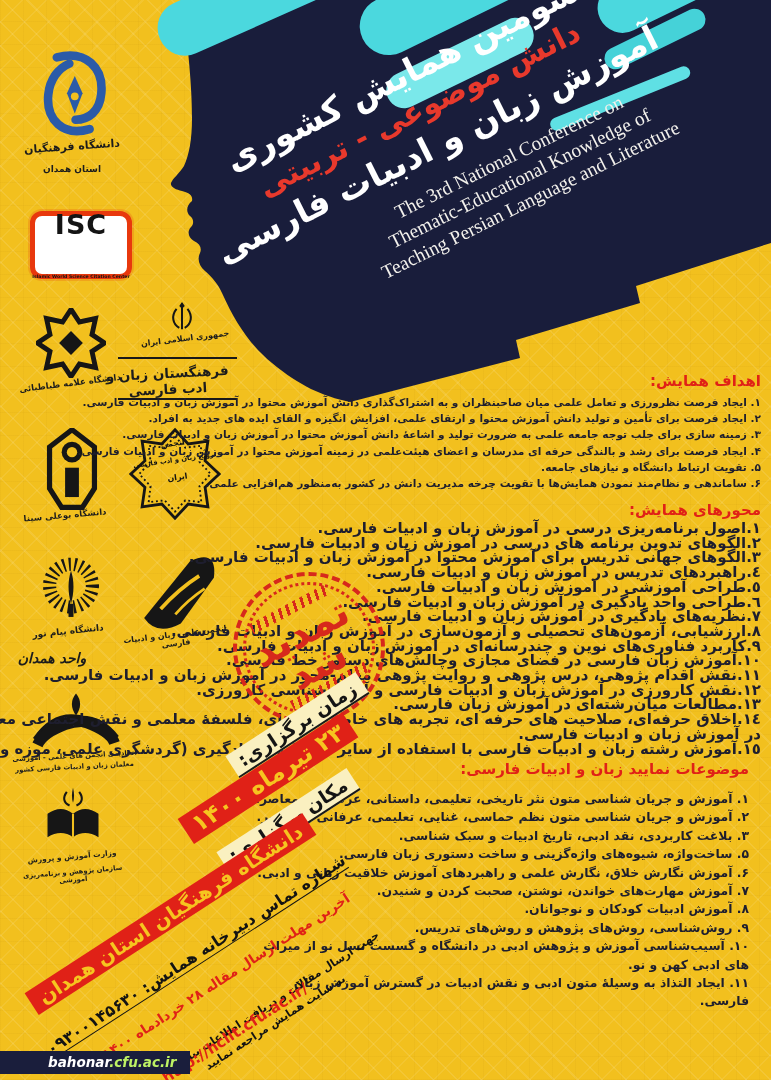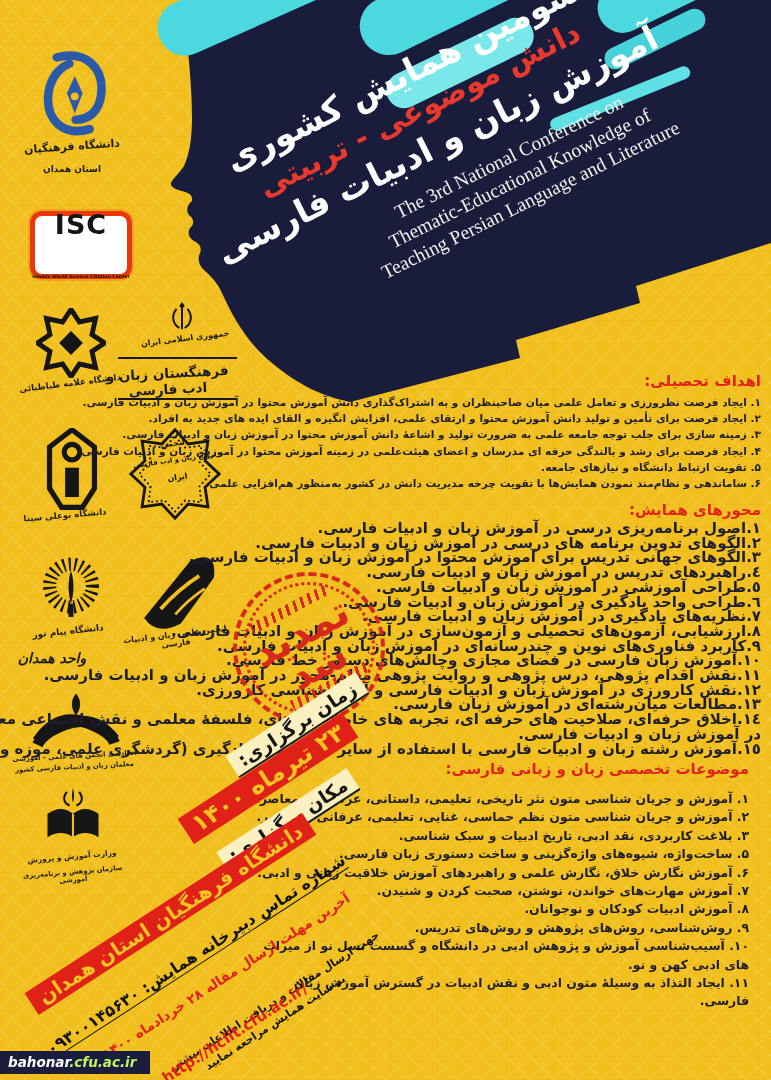--- a/index.html
+++ b/index.html
@@ -76,21 +76,21 @@
   #makan-label{left:211px;top:808px;}
   #makan-value{left:5px;top:901px;font-size:20px;}
   #phone-line{left:20px;top:945px;font-size:16px;color:#131313;border-bottom:1.5px solid #131313;}
   #deadline-line{left:80px;top:968px;font-size:13.5px;color:#E02117;}
   #info-line1{left:153px;top:994px;font-size:11px;color:#131313;}
   #info-line2{left:193px;top:1016px;font-size:11px;color:#131313;}
   #website-line{left:150px;top:1024px;font-size:15px;color:#E02117;direction:ltr;}
   
   .badge{position:absolute;left:0;top:1051px;background:#1A1E3C;padding:3px 14px 4px 8px;
     font-size:13.5px;font-style:italic;font-weight:bold;z-index:6;}
-  .badge .b1{color:#ffffff;}
+  .badge .b1{color:#ffffff;margin-left:40px;}
   .badge .b2{color:#bef264;margin-top:24px;}
 </style>
 </head>
 <body>
 
 <div class="poster">
 
   <svg id="head-svg" viewBox="0 0 771 470" aria-hidden="true">
     <path d="M182 0
       C190 60 192 95 192 118 C192 140 189 155 184 166
@@ -197,21 +197,21 @@
   <svg class="logo-svg" style="left:42px;top:786px;width:62px;height:66px;" viewBox="0 0 90 95">
     <path d="M45 2 C43 10 43 18 45 24 C47 18 47 10 45 2 Z" fill="#161616"></path>
     <path d="M36 8 C30 16 31 24 40 28 M54 8 C60 16 59 24 50 28" stroke="#161616" stroke-width="3" fill="none"></path>
     <path d="M8 40 Q28 26 45 40 Q62 26 82 40 L82 74 Q62 62 45 74 Q28 62 8 74 Z" fill="#161616"></path>
     <path d="M45 40 L45 74" stroke="#F2C01E" stroke-width="3"></path>
   </svg>
   <div class="cap" style="left:12px;top:852px;width:120px;font-size:7.5px;transform:rotate(-5deg);">وزارت آموزش و پرورش</div>
   <div class="cap" style="left:8px;top:868px;width:130px;font-size:6.8px;transform:rotate(-5deg);">سازمان پژوهش و برنامه‌ریزی آموزشی</div>
 
   <section class="sec goals">
-    <h2 class="sec-h">اهداف تحصیلی:</h2>
+    <h2 class="sec-h">اهداف همایش:</h2>
     <div class="sec-lines">
 
     <div class="sec-line">۱. ایجاد فرصت نظرورزی و تعامل علمی میان صاحبنظران و به اشتراک‌گذاری دانش آموزش محتوا در آموزش زبان و ادبیات فارسی.</div>
         <div class="sec-line">۲. ایجاد فرصت برای تأمین و تولید دانش آموزش محتوا و ارتقای علمی، افزایش انگیزه و القای ایده های جدید به افراد.</div>
         <div class="sec-line">۳. زمینه سازی برای جلب توجه جامعه علمی به ضرورت تولید و اشاعهٔ دانش آموزش محتوا در آموزش زبان و ادبیات فارسی.</div>
         <div class="sec-line">۴. ایجاد فرصت برای رشد و بالندگی حرفه ای مدرسان و اعضای هیئت‌علمی در زمینه آموزش محتوا در آموزش زبان و ادبیات فارسی.</div>
         <div class="sec-line">۵. تقویت ارتباط دانشگاه و نیازهای جامعه.</div>
         <div class="sec-line">۶. ساماندهی و نظام‌مند نمودن همایش‌ها با تقویت چرخه مدیریت دانش در کشور به‌منظور هم‌افزایی علمی.</div>
       </div>
   </section>
@@ -233,21 +233,21 @@
         <div class="sec-line">۱۱.نقش اقدام پژوهی، درس پژوهی و روایت پژوهی معلم-محور در آموزش زبان و ادبیات فارسی.</div>
         <div class="sec-line">۱۲.نقش کارورزی در آموزش زبان و ادبیات فارسی و آسیب‌شناسی کارورزی.</div>
         <div class="sec-line">۱۳.مطالعات میان‌رشته‌ای در آموزش زبان فارسی.</div>
         <div class="sec-line">۱٤.اخلاق حرفه‌ای، صلاحیت های حرفه ای، تجربه های خاص حرفه ای، فلسفهٔ معلمی و نقش اجتماعی معلم</div>
         <div class="sec-line">در آموزش زبان و ادبیات فارسی.</div>
         <div class="sec-line">۱٥.آموزش رشته زبان و ادبیات فارسی با استفاده از سایر محیط های یادگیری (گردشگری علمی، موزه و ...)</div>
       </div>
   </section>
 
   <section class="sec topics">
-    <h2 class="sec-h">موضوعات تخصصی زبان و زبانی فارسی:</h2>
+    <h2 class="sec-h">موضوعات نمایید زبان و ادبیات فارسی:</h2>
     <div class="sec-lines">
 
     <div class="sec-line">۱. آموزش و جریان شناسی متون نثر تاریخی، تعلیمی، داستانی، عرفانی و معاصر.</div>
         <div class="sec-line">۲. آموزش و جریان شناسی متون نظم حماسی، غنایی، تعلیمی، عرفانی و معاصر.</div>
         <div class="sec-line">۳. بلاغت کاربردی، نقد ادبی، تاریخ ادبیات و سبک شناسی.</div>
         <div class="sec-line">۵. ساخت‌واژه، شیوه‌های واژه‌گزینی و ساخت دستوری زبان فارسی.</div>
         <div class="sec-line">۶. آموزش نگارش خلاق، نگارش علمی و راهبردهای آموزش خلاقیت زبانی و ادبی.</div>
         <div class="sec-line">۷. آموزش مهارت‌های خواندن، نوشتن، صحبت کردن و شنیدن.</div>
         <div class="sec-line">۸. آموزش ادبیات کودکان و نوجوانان.</div>
         <div class="sec-line">۹. روش‌شناسی، روش‌های پژوهش و روش‌های تدریس.</div>

